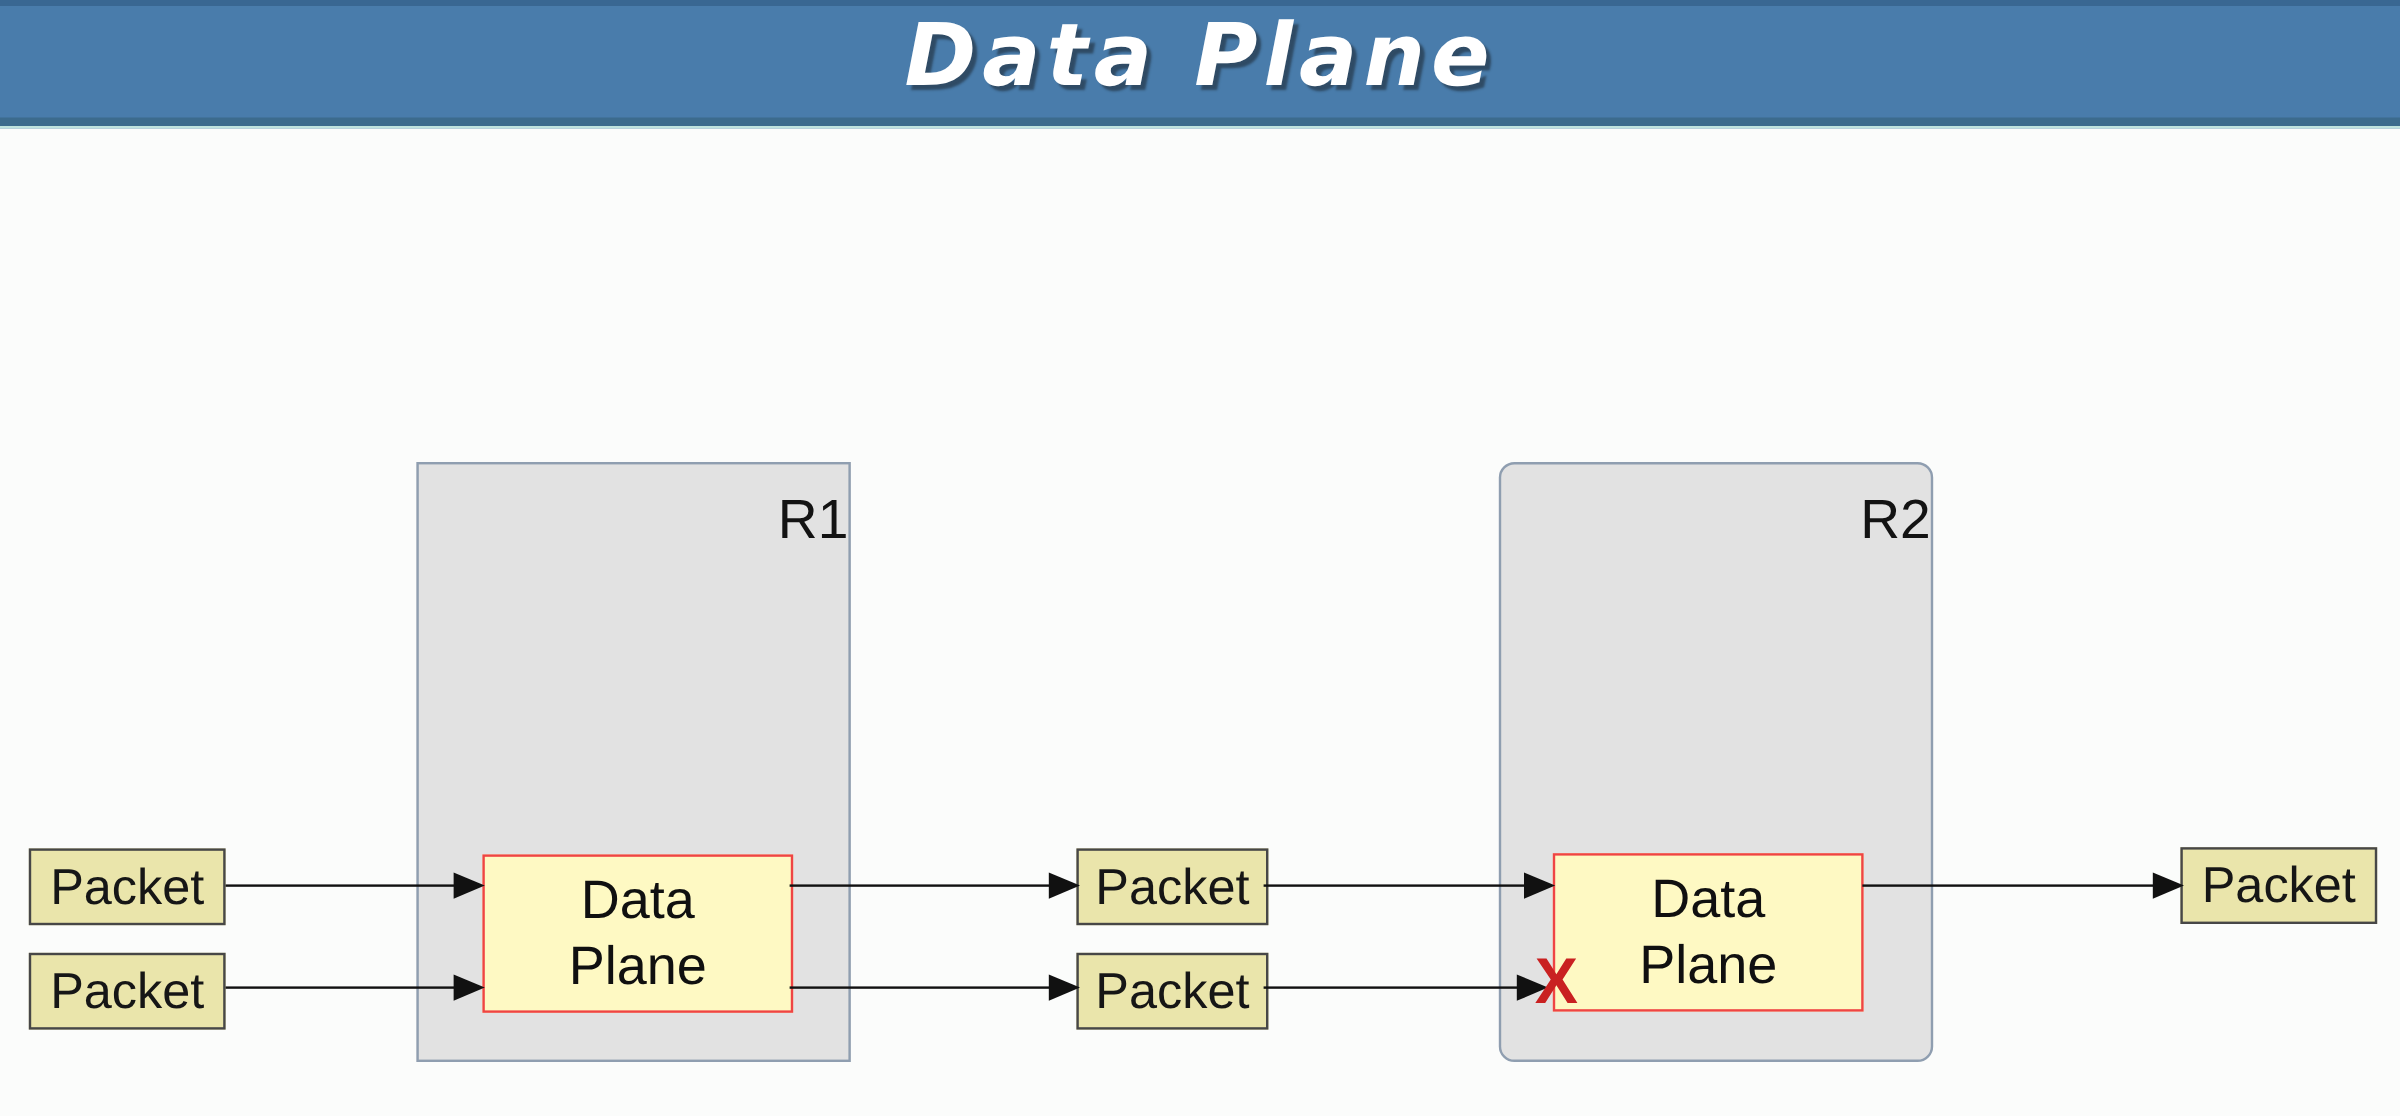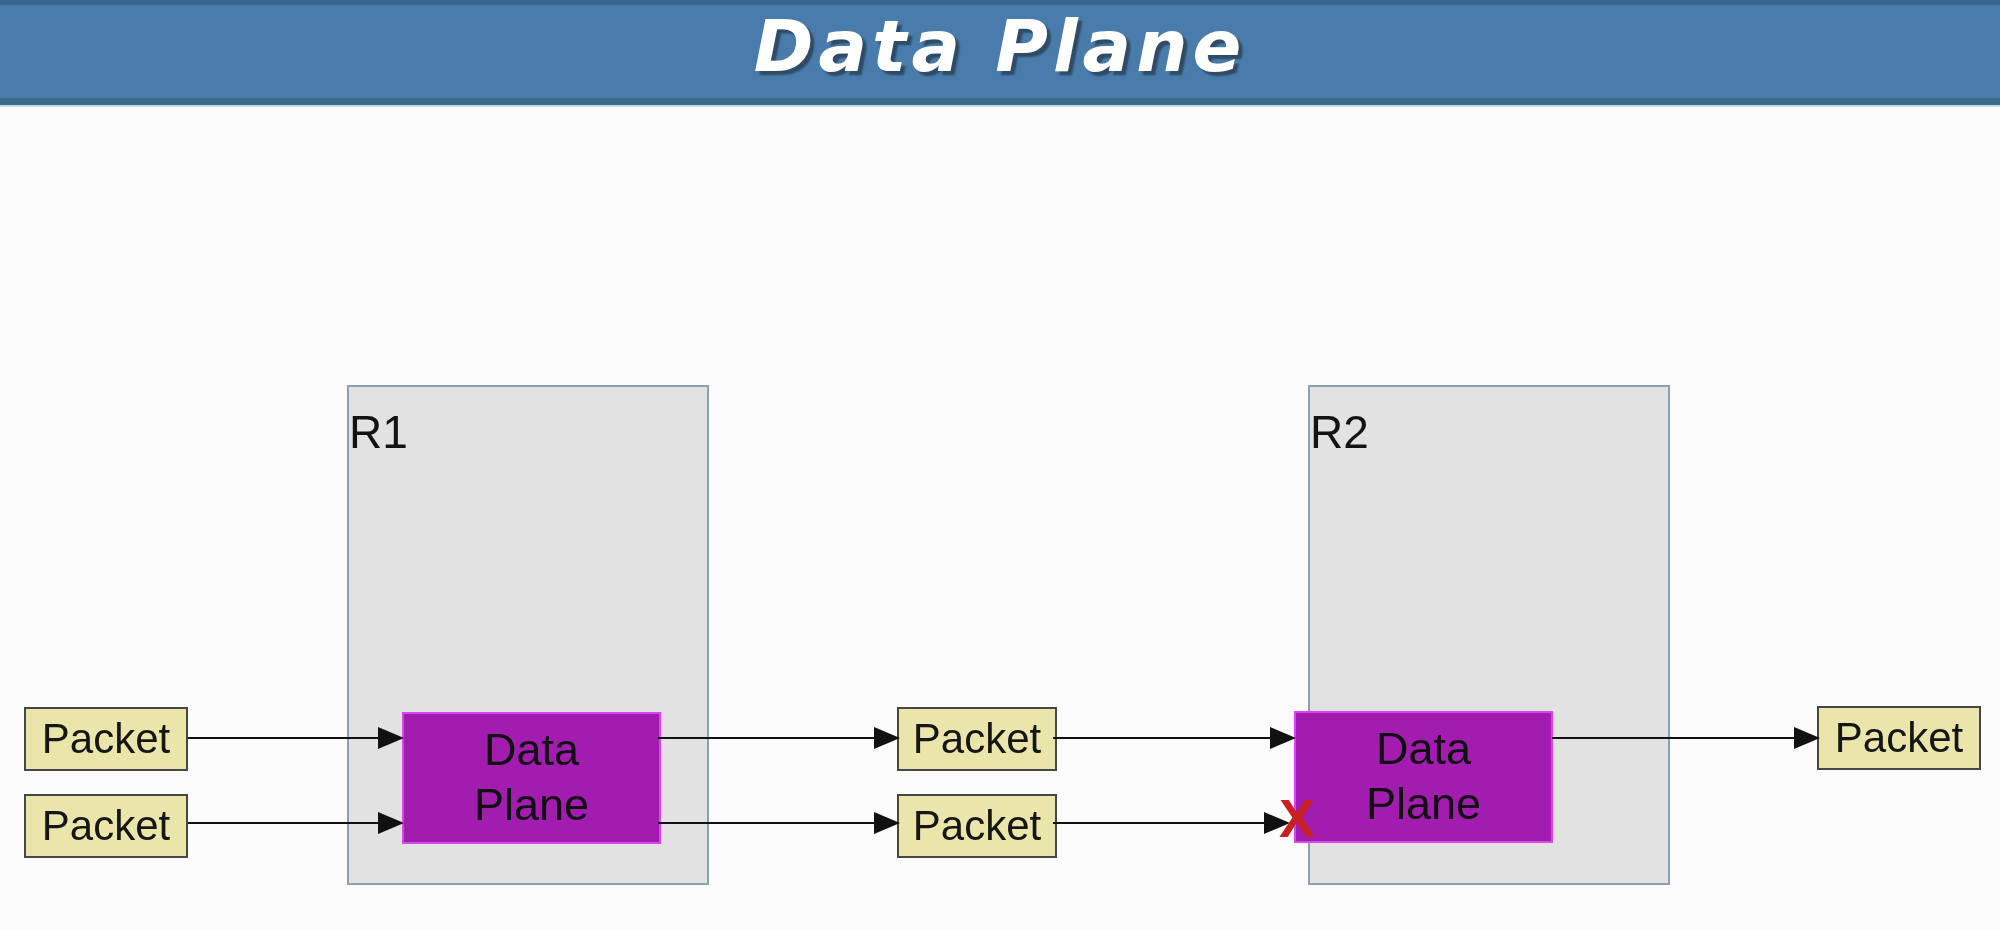--- a/index.html
+++ b/index.html
@@ -32,33 +32,33 @@
 
   
   .router {
     position: absolute;
     width: 362px; height: 500px;
     background: #e2e2e2;
     border: 2px solid #8f9eb0;
   }
   .router-label {
     margin-top: 18px;
-    text-align: left;
+    text-align: right;
     font-size: 46px;
     color: #131313;
   }
   #router-r1 { left: 347px; top: 385px; }
-  #router-r2 { left: 1308px; top: 385px; }
+  #router-r2 { left: 1249px; top: 385px; border-radius: 13px; }
 
   
   .dplane {
     position: absolute;
     width: 259px; height: 132px;
-    background: #a21caf;
-    border: 2px solid #d946ef;
+    background: #fef9c3;
+    border: 2px solid #ef4444;
     display: flex; align-items: center; justify-content: center;
     text-align: center;
     font-size: 45px; line-height: 1.22; color: #101010;
     white-space: pre-line;
     z-index: 2;
   }
   #dplane-r1 { left: 402px; top: 712px; }
   #dplane-r2 { left: 1294px; top: 711px; }
 
   

